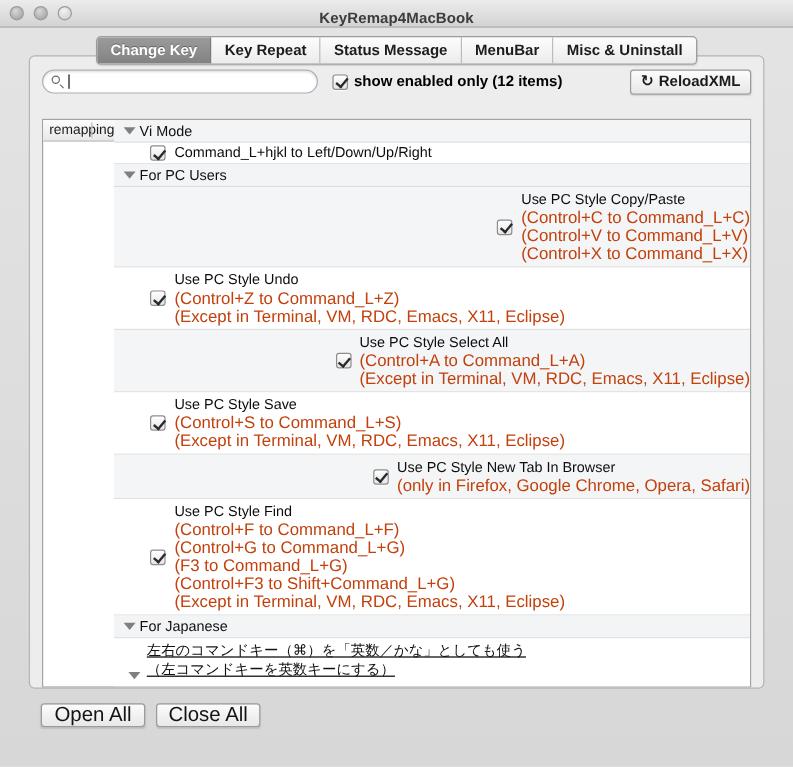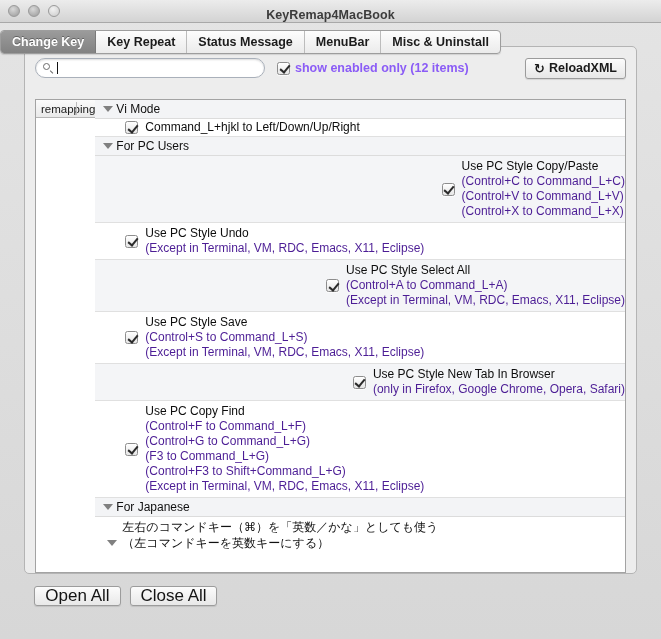--- a/index.html
+++ b/index.html
@@ -59,21 +59,21 @@
     font-weight: bold;
     color: #3c3c3c;
     letter-spacing: 0.1px;
   }
 
   
   .tabbar-area {
     flex: 0 0 auto;
     padding: 7px 0 8px 0;
     display: flex;
-    justify-content: flex-start;
+    justify-content: center;
     position: relative;
     z-index: 3;
   }
   .tabs {
     display: flex;
     height: 22px;
     border: 1px solid #9d9d9d;
     border-radius: 4px;
     overflow: hidden;
     background: linear-gradient(to bottom, #fdfdfd 0%, #ebebeb 100%);
@@ -197,21 +197,21 @@
     width: 4px;
     height: 8px;
     border: solid #2b2b2b;
     border-width: 0 2px 2px 0;
     transform: rotate(40deg);
   }
   .cb-label {
     margin-left: 5px;
     font-size: 12.5px;
     font-weight: bold;
-    color: #8b5cf6;
+    color: #000000;
   }
 
   .reload-btn {
     margin-left: auto;
     height: 21px;
     padding: 0 8px;
     box-sizing: border-box;
     border: 1px solid #9b9b9b;
     border-radius: 3px;
     background: linear-gradient(to bottom, #fcfcfc 0%, #e7e7e7 100%);
@@ -312,31 +312,32 @@
     flex-direction: column;
     justify-content: center;
   }
   .item-title {
     font-size: 12px;
     color: #0d0d0d;
     line-height: 15px;
     white-space: nowrap;
   }
   .item-desc {
-    font-size: 12px;
-    color: #4c1d95;
+    font-size: 14px;
+    color: #c2410c;
     line-height: 15px;
     white-space: nowrap;
   }
   .item-row.single { padding-top: 1px; padding-bottom: 1px; }
   .jp-row {
     padding: 2px 0 2px 30px;
     background: #ffffff;
     display: flex;
-    align-items: center;
+    align-items: flex-end;
+    text-decoration: underline;
   }
   .jp-tri {
     width: 0; height: 0;
     border-left: 5px solid transparent;
     border-right: 5px solid transparent;
     border-top: 6px solid #808080;
     margin: 16px 5px 0 -18px;
     flex: 0 0 auto;
   }
   .jp-text { display: flex; flex-direction: column; }
@@ -447,20 +448,21 @@
             <span class="item-desc">(Control+C to Command_L+C)</span>
             <span class="item-desc">(Control+V to Command_L+V)</span>
             <span class="item-desc">(Control+X to Command_L+X)</span>
           </span>
         </div>
 
         <div class="item-row">
           <span class="chk checked item-chk"></span>
           <span class="item-text">
             <span class="item-title">Use PC Style Undo</span>
+            <span class="item-desc">(Control+Z to Command_L+Z)</span>
             <span class="item-desc">(Except in Terminal, VM, RDC, Emacs, X11, Eclipse)</span>
           </span>
         </div>
 
         <div class="item-row alt">
           <span class="chk checked item-chk"></span>
           <span class="item-text">
             <span class="item-title">Use PC Style Select All</span>
             <span class="item-desc">(Control+A to Command_L+A)</span>
             <span class="item-desc">(Except in Terminal, VM, RDC, Emacs, X11, Eclipse)</span>
@@ -480,21 +482,21 @@
           <span class="chk checked item-chk"></span>
           <span class="item-text">
             <span class="item-title">Use PC Style New Tab In Browser</span>
             <span class="item-desc">(only in Firefox, Google Chrome, Opera, Safari)</span>
           </span>
         </div>
 
         <div class="item-row">
           <span class="chk checked item-chk"></span>
           <span class="item-text">
-            <span class="item-title">Use PC Copy Find</span>
+            <span class="item-title">Use PC Style Find</span>
             <span class="item-desc">(Control+F to Command_L+F)</span>
             <span class="item-desc">(Control+G to Command_L+G)</span>
             <span class="item-desc">(F3 to Command_L+G)</span>
             <span class="item-desc">(Control+F3 to Shift+Command_L+G)</span>
             <span class="item-desc">(Except in Terminal, VM, RDC, Emacs, X11, Eclipse)</span>
           </span>
         </div>
 
         <div class="group-row">
           <span class="tri"></span>

